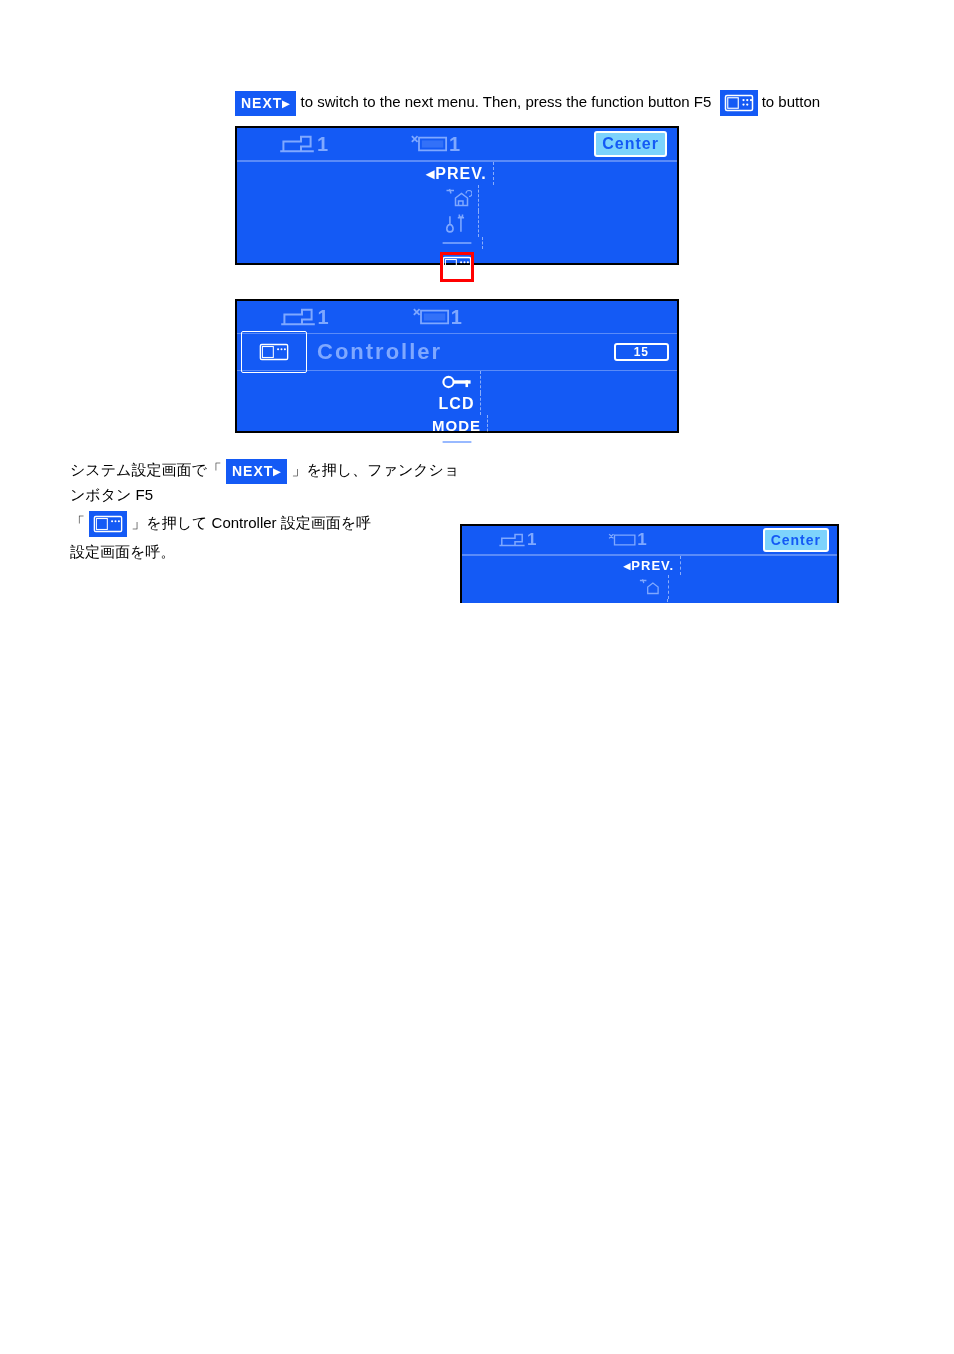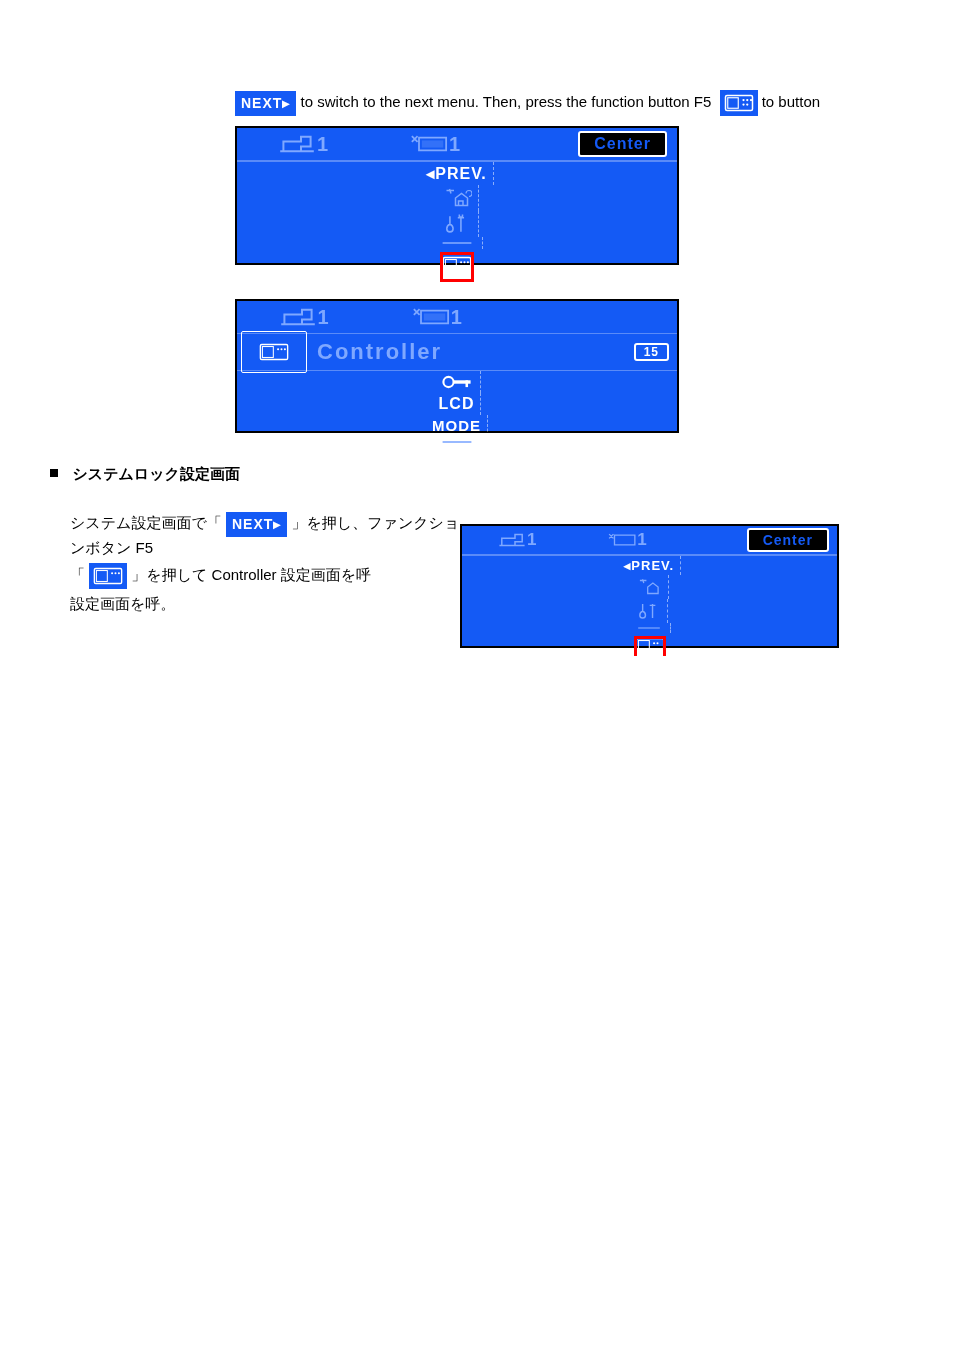--- a/index.html
+++ b/index.html
@@ -66,36 +66,36 @@
     height: 100%;
     display: flex;
     align-items: center;
     justify-content: center;
     padding: 2px 6px;
     font-weight: bold;
     letter-spacing: 1px;
   }
   .lcd .dash-border { border-right: 1px dashed rgba(255,255,255,0.5); }
   .badge-center {
-    background: #000000;
+    background: #7dd3fc;
     color: #145af5;
     border-radius: 3px;
-    padding: 2px 14px;
+    padding: 2px 6px;
     font-weight: bold;
     border: 2px solid #fff;
   }
   .red-outline {
     outline: 3px solid #ff0000;
     outline-offset: -4px;
     padding: 3px;
   }
   .num-badge {
     border: 2px solid #fff;
     border-radius: 3px;
-    padding: 0 8px;
+    padding: 0 18px;
     font-size: 12px;
     font-weight: bold;
   }
   .glow { color: #7fa8ff; }
   .arrow-down-wrap {
     width: 375px;
     display: flex;
     justify-content: center;
     padding: 6px 0 6px 0;
   }
@@ -240,24 +240,20 @@
         <svg viewBox="0 0 40 10" width="38" height="8">
             <line x1="2" y1="5" x2="38" y2="5" stroke="#7fa8ff" stroke-width="2"></line>
           </svg>
       </div>
       <div class="cell" style="flex:1.2; font-size:15px;">
         <span>SYSTEM</span>
       </div>
     </div>
   </div>
 
-  <div style="margin-top:30px;">
-    <span class="bullet"></span>
-    <span class="text-line" style="font-weight:bold;">システムロック設定画面</span>
-  </div>
 
   <div class="left-text" style="margin-top:26px; margin-left:20px;">
     <div class="text-line">
       <span>システム設定画面で「</span>
       <span class="inline-label">NEXT▸</span>
       <span>」を押し、ファンクションボタン F5</span>
     </div>
     <div class="text-line" style="margin-top:4px;">
       <span>「</span>
       <span class="inline-icon">

